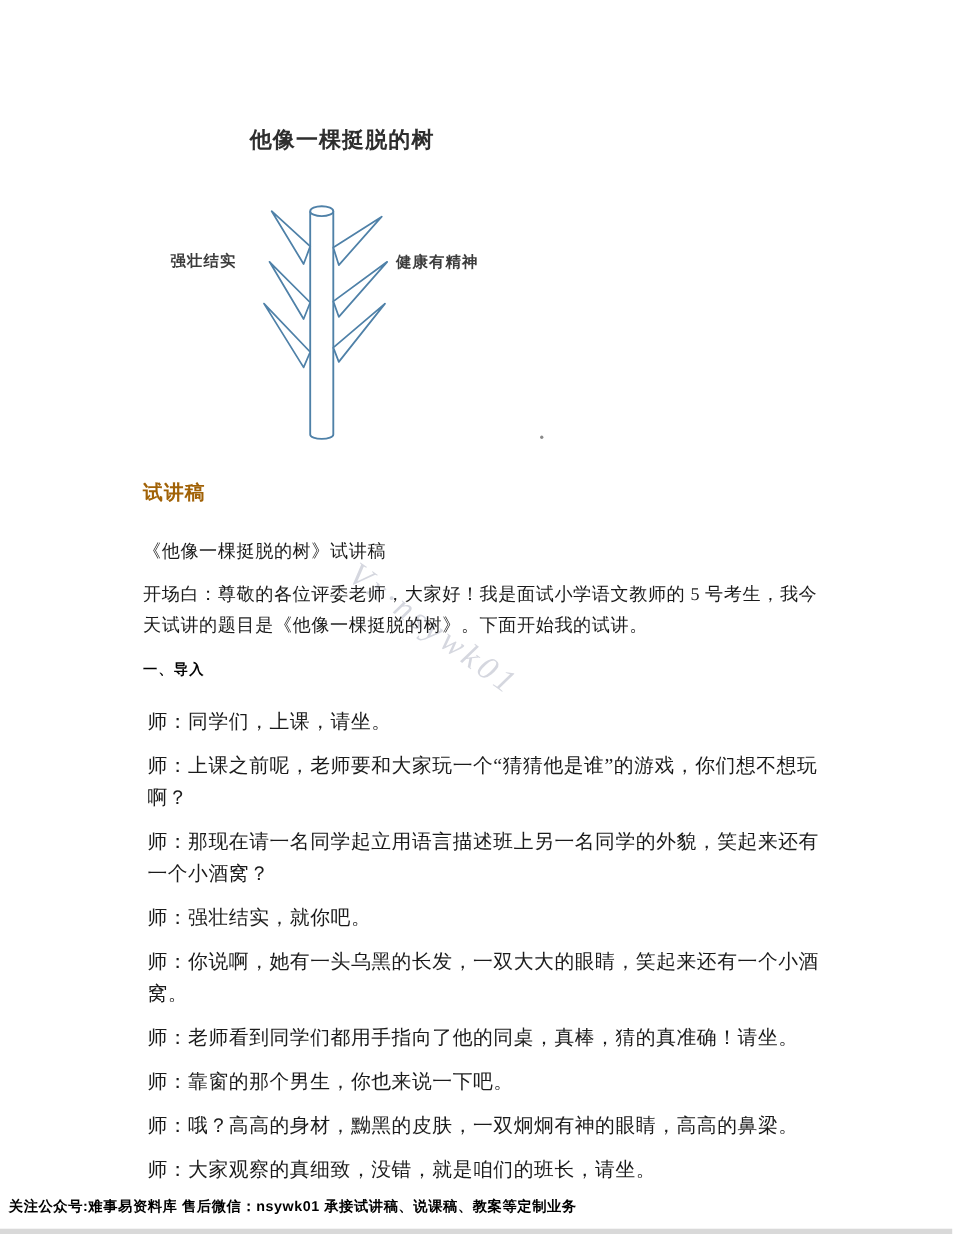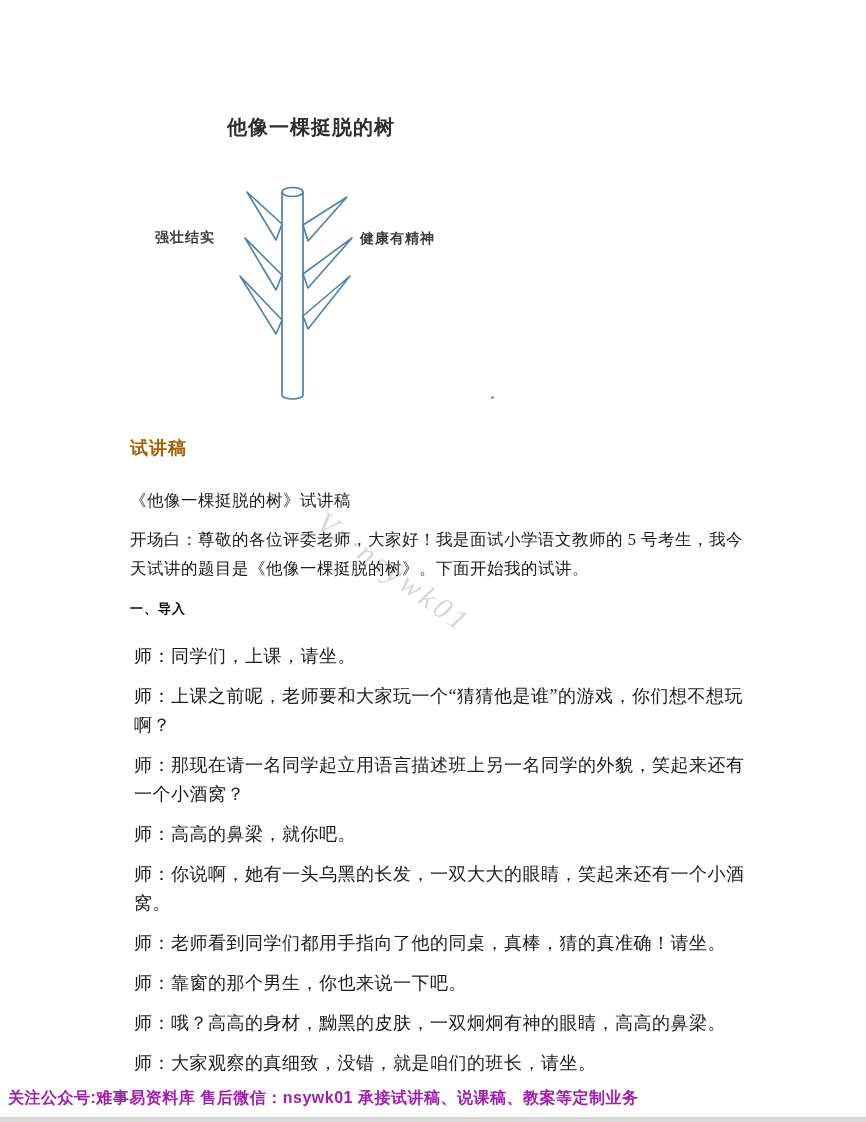--- a/index.html
+++ b/index.html
@@ -59,21 +59,21 @@
     font-size:13px;font-weight:bold;color:#000;letter-spacing:1px;line-height:24px;
   }
   .speech{
     margin:0 0 11px 4px;
     font-size:18px;line-height:29px;letter-spacing:0.5px;
   }
   
   .footer{
     position:absolute;left:8px;top:1088px;width:852px;
     font-family:"Liberation Sans","DejaVu Sans",sans-serif;
-    font-size:16px;font-weight:bold;color:#a21caf;
+    font-size:13px;font-weight:bold;color:#000000;
     white-space:nowrap;letter-spacing:0.5px;
   }
   .scroll-strip{
     position:absolute;left:0;bottom:0;width:866px;height:5px;
     background:#d9d9d9;
   }
 </style>
 </head>
 <body>
 
@@ -106,21 +106,21 @@
 
     <p class="doc-subtitle">《他像一棵挺脱的树》试讲稿</p>
 
     <p class="doc-opening">开场白：尊敬的各位评委老师，大家好！我是面试小学语文教师的 5 号考生，我今天试讲的题目是《他像一棵挺脱的树》。下面开始我的试讲。</p>
 
     <h2 class="section-heading">一、导入</h2>
 
     <p class="speech">师：同学们，上课，请坐。</p>
     <p class="speech">师：上课之前呢，老师要和大家玩一个“猜猜他是谁”的游戏，你们想不想玩啊？</p>
     <p class="speech">师：那现在请一名同学起立用语言描述班上另一名同学的外貌，笑起来还有一个小酒窝？</p>
-    <p class="speech">师：高高的鼻梁，就你吧。</p>
+    <p class="speech">师：强壮结实，就你吧。</p>
     <p class="speech">师：你说啊，她有一头乌黑的长发，一双大大的眼睛，笑起来还有一个小酒窝。</p>
     <p class="speech">师：老师看到同学们都用手指向了他的同桌，真棒，猜的真准确！请坐。</p>
     <p class="speech">师：靠窗的那个男生，你也来说一下吧。</p>
     <p class="speech">师：哦？高高的身材，黝黑的皮肤，一双炯炯有神的眼睛，高高的鼻梁。</p>
     <p class="speech">师：大家观察的真细致，没错，就是咱们的班长，请坐。</p>
   </div>
 
   <div class="footer">关注公众号:难事易资料库  售后微信：nsywk01  承接试讲稿、说课稿、教案等定制业务</div>
   <div class="scroll-strip"></div>
 

